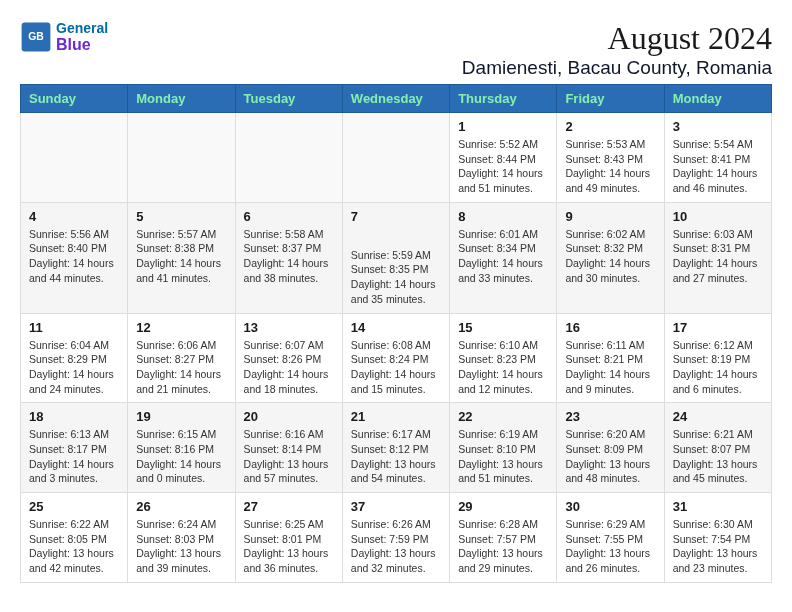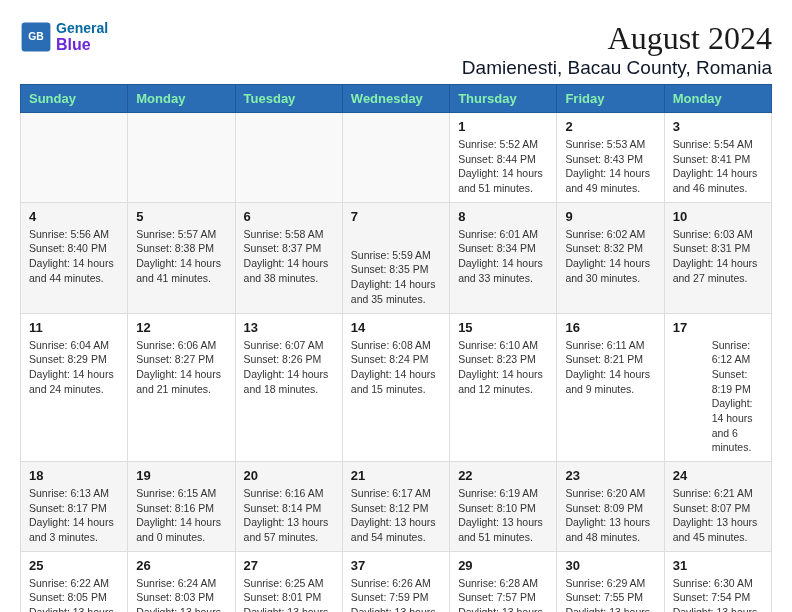--- a/index.html
+++ b/index.html
@@ -233,21 +233,21 @@
         </td>
         <td>
           <span class="day-number">16</span>
           <div class="day-info" style="white-space: pre-line;">Sunrise: 6:11 AM
 Sunset: 8:21 PM
 Daylight: 14 hours
 and 9 minutes.</div>
         </td>
         <td>
           <span class="day-number">17</span>
-          <div class="day-info" style="white-space: pre-line; margin-left: 39px;">Sunrise: 6:12 AM
+          <div class="day-info" style="white-space: pre-line;">Sunrise: 6:12 AM
 Sunset: 8:19 PM
 Daylight: 14 hours
 and 6 minutes.</div>
         </td>
       </tr>
       <tr>
         <td>
           <span class="day-number">18</span>
           <div class="day-info" style="white-space: pre-line;">Sunrise: 6:13 AM
 Sunset: 8:17 PM

